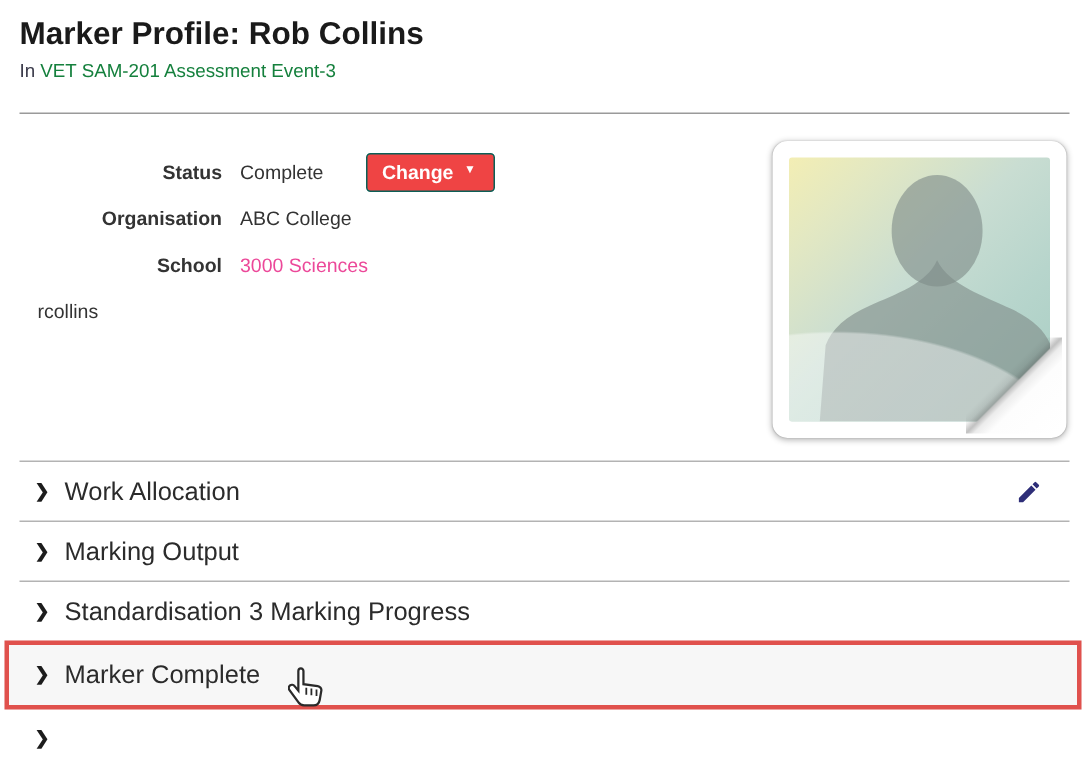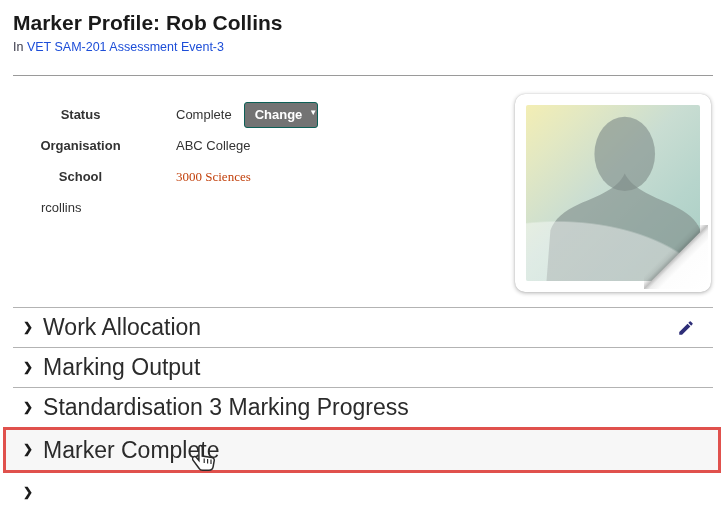--- a/index.html
+++ b/index.html
@@ -6,33 +6,33 @@
   html,body { background:#ffffff; }
   body {
     width:725px; height:507px; overflow:hidden; position:relative;
     font-family:"Liberation Sans", sans-serif; color:#333;
   }
   .page { padding:10px 10px 0 13px; width:725px; height:505px; }
 
   
   .title { font-size:21px; font-weight:bold; color:#1a1a1a; line-height:1.2; }
   .subtitle { margin-top:5px; font-size:12.5px; color:#3a3a4a; }
-  .subtitle a { color:#1d4ed8; text-decoration:none; cursor:pointer; }
+  .subtitle a { color:#15803d; text-decoration:none; cursor:pointer; }
   .top-rule { border:none; border-top:1px solid #9a9a9a; margin:21px 2px 0 0; }
 
   
   .details { display:flex; margin-top:18px; }
   .fields { padding-top:5px; }
   .field-row { display:flex; align-items:center; height:31px; }
-  .field-label { width:135px; text-align:center; font-weight:bold; font-size:13px; color:#333; }
-  .field-value { margin-left:28px; font-size:13px; color:#333; display:flex; align-items:center; }
-  .field-value a { color:#c2410c; text-decoration:none; cursor:pointer;font-family:Liberation Serif, serif; }
+  .field-label { width:135px; text-align:right; font-weight:bold; font-size:13px; color:#333; }
+  .field-value { margin-left:12px; font-size:13px; color:#333; display:flex; align-items:center;gap:16px; }
+  .field-value a { color:#ec4899; text-decoration:none; cursor:pointer; }
   .change-btn {
-    margin-left:12px; background:#737373; color:#fff; border:1px solid #0c5f56;
-    border-radius:3px; font-size:13px; font-weight:bold; padding:4px 0 5px 10px;
+    margin-left:12px; background:#ef4444; color:#fff; border:1px solid #0c5f56;
+    border-radius:3px; font-size:13px; font-weight:bold; padding:4px 12px 5px 10px;
     cursor:pointer; display:inline-flex; align-items:flex-start;
     font-family:"Liberation Sans", sans-serif;
   }
   .change-btn .caret { font-size:8px; margin-left:7px; transform:translateY(1px); }
 
   
   .photo-frame {
     margin-left:auto; margin-right:4px; margin-top:0;
     width:196px; height:198px; background:#fff; border-radius:10px;
     box-shadow:0 1px 4px rgba(0,0,0,.3), 0 0 1px rgba(0,0,0,.2);
@@ -55,21 +55,21 @@
       rgba(60,60,60,.28) 51%, rgba(60,60,60,.08) 55%, rgba(0,0,0,0) 60%);
   }
 
   
   .sections { margin-top:15px; margin-right:2px; }
   .section-row {
     height:40px; display:flex; align-items:center; padding:0 10px;
     border-top:1px solid #b3b3b3; cursor:pointer; font-size:17px; color:#2b2b2b;
   }
   .chevron { font-size:12px; font-weight:bold; color:#1c1c1c; margin-right:10px; transform:translateY(-1px); }
-  .section-label { font-size:23px; color:#2b2b2b; }
+  .section-label { font-size:17px; color:#2b2b2b; }
   .edit-icon { margin-left:auto; margin-right:8px; cursor:pointer; display:flex; align-items:center; }
 
   .highlight-box {
     margin:0 -8px 0 -10px; border:3px solid #e0514d; background:#f7f7f7;
     position:relative;
   }
   .highlight-box .section-row { border-top:none; padding-left:17px; height:40px; }
   .hand-cursor { position:absolute; left:186px; top:13px; z-index:3; pointer-events:none; }
 
   .section-row.last { border-top:none; }

